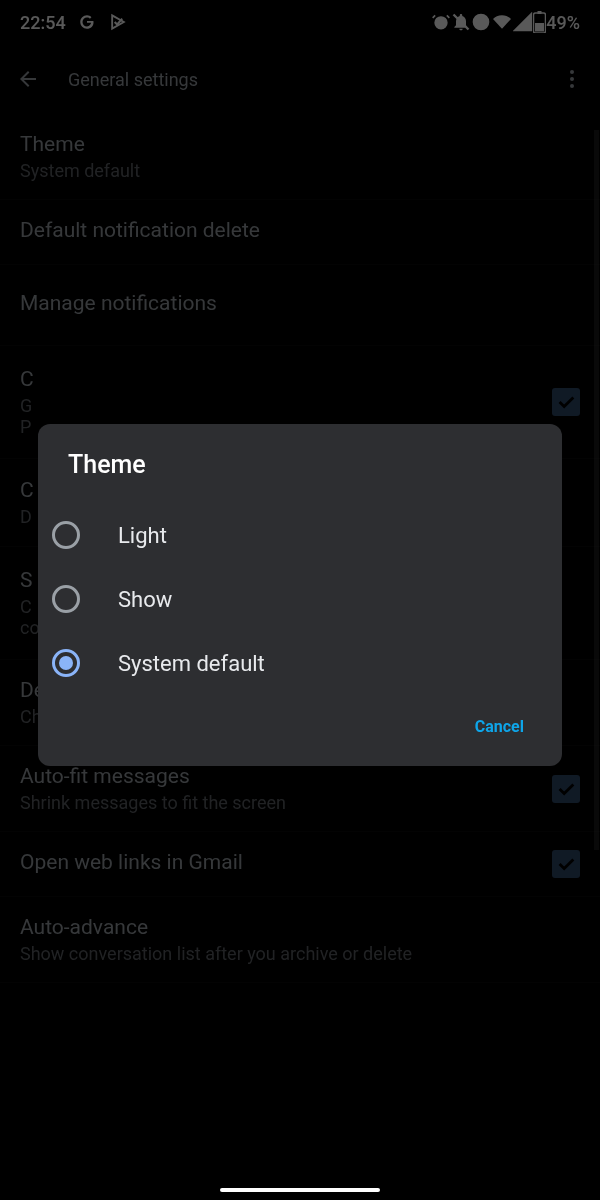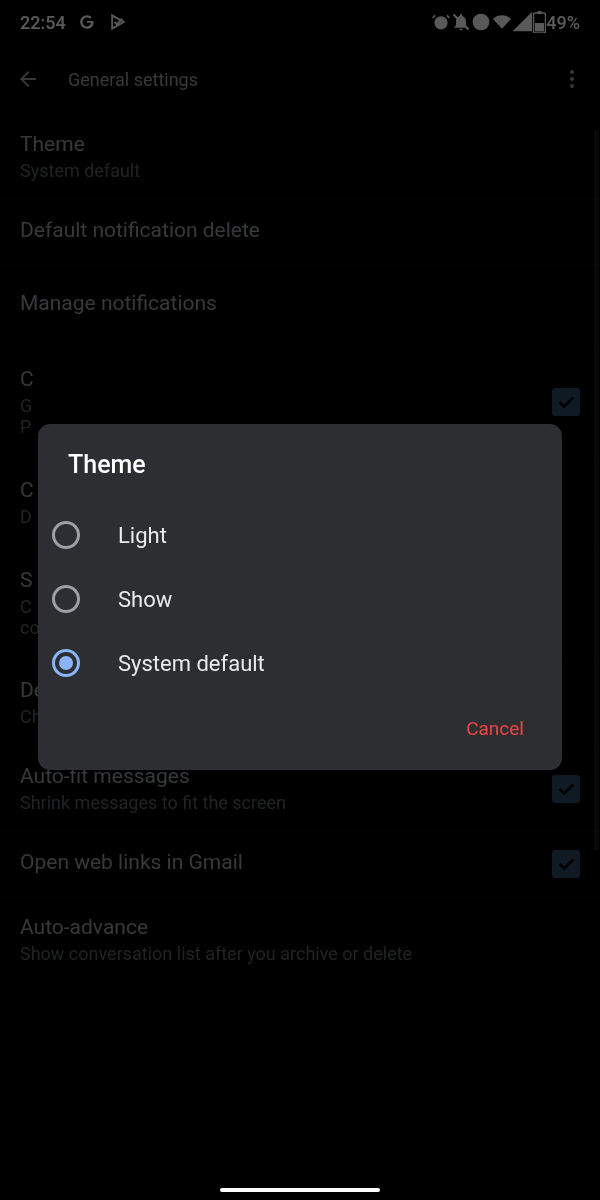--- a/index.html
+++ b/index.html
@@ -182,23 +182,23 @@
       color: #e8eaed;
     }
     
     .dialog-actions {
       display: flex;
       justify-content: flex-end;
       padding: 14px 26px 8px 26px;
     }
     
     .dialog-button {
-      font-size: 19px;
-      color: #ef4444;
-      font-weight: 400;
+      font-size: 16px;
+      color: #0ea5e9;
+      font-weight: 700;
       background: none;
       border: none;
       padding: 8px 12px;
     }
     
     
     .nav-indicator {
       position: absolute;
       bottom: 8px;
       left: 50%;

